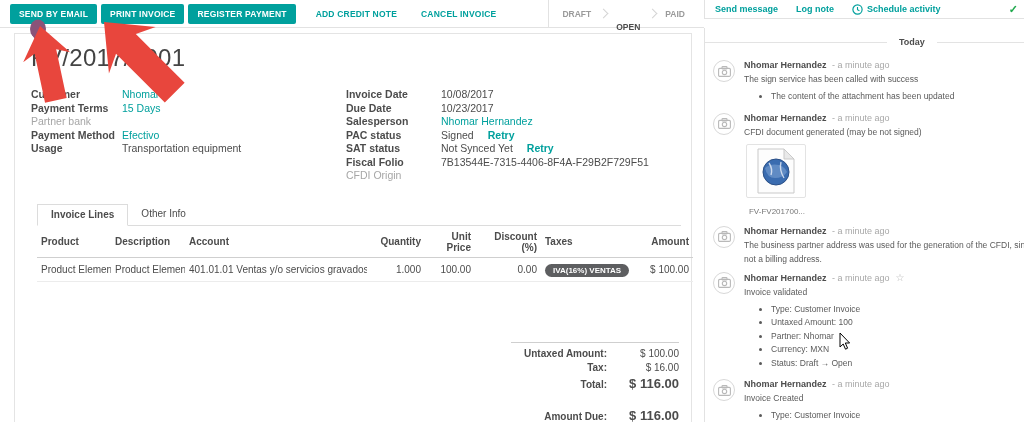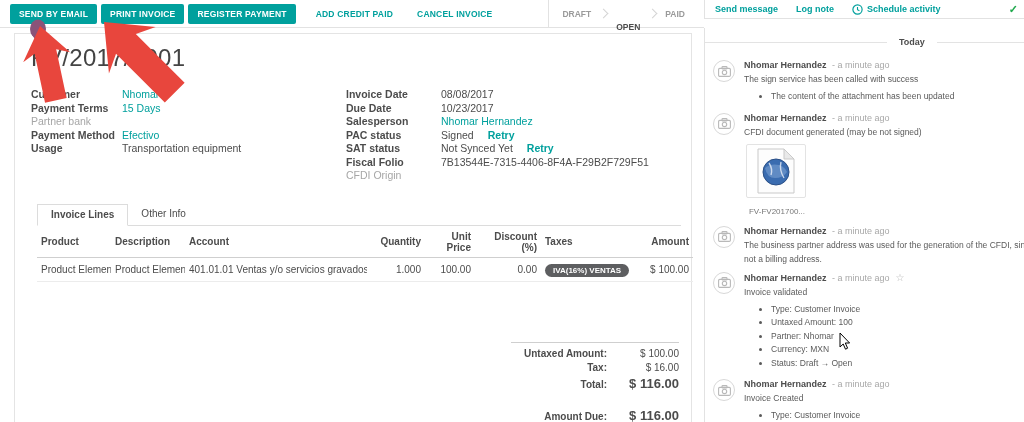--- a/index.html
+++ b/index.html
@@ -95,21 +95,21 @@
 </head>
 <body>
 
 <div class="topbar">
   <span id="btns-primary" style="display:flex;">
       <button class="btn-primary">SEND BY EMAIL</button>
       <button class="btn-primary">PRINT INVOICE</button>
       <button class="btn-primary">REGISTER PAYMENT</button>
     </span>
   <span id="btns-flat" style="display:flex;">
-      <button class="btn-flat">ADD CREDIT PAID</button>
+      <button class="btn-flat">ADD CREDIT NOTE</button>
       <button class="btn-flat">CANCEL INVOICE</button>
     </span>
   <div class="statusbar" id="statusbar">
       <span class="stage">DRAFT</span>
       <span class="chev"></span>
       <span class="stage active">OPEN</span>
       <span class="chev"></span>
       <span class="stage">PAID</span>
     </div>
 </div>
@@ -149,21 +149,21 @@
           <span class="fval link">Efectivo</span>
         </div>
         <div class="frow">
           <span class="flabel">Usage</span>
           <span class="fval">Transportation equipment</span>
         </div>
       </div>
     <div class="fcol-right" id="fields-right">
         <div class="frow">
           <span class="flabel">Invoice Date</span>
-          <span class="fval">08/08/2017</span>
+          <span class="fval">10/08/2017</span>
         </div>
         <div class="frow">
           <span class="flabel">Due Date</span>
           <span class="fval">10/23/2017</span>
         </div>
         <div class="frow">
           <span class="flabel">Salesperson</span>
           <span class="fval link">Nhomar Hernandez</span>
         </div>
         <div class="frow">

